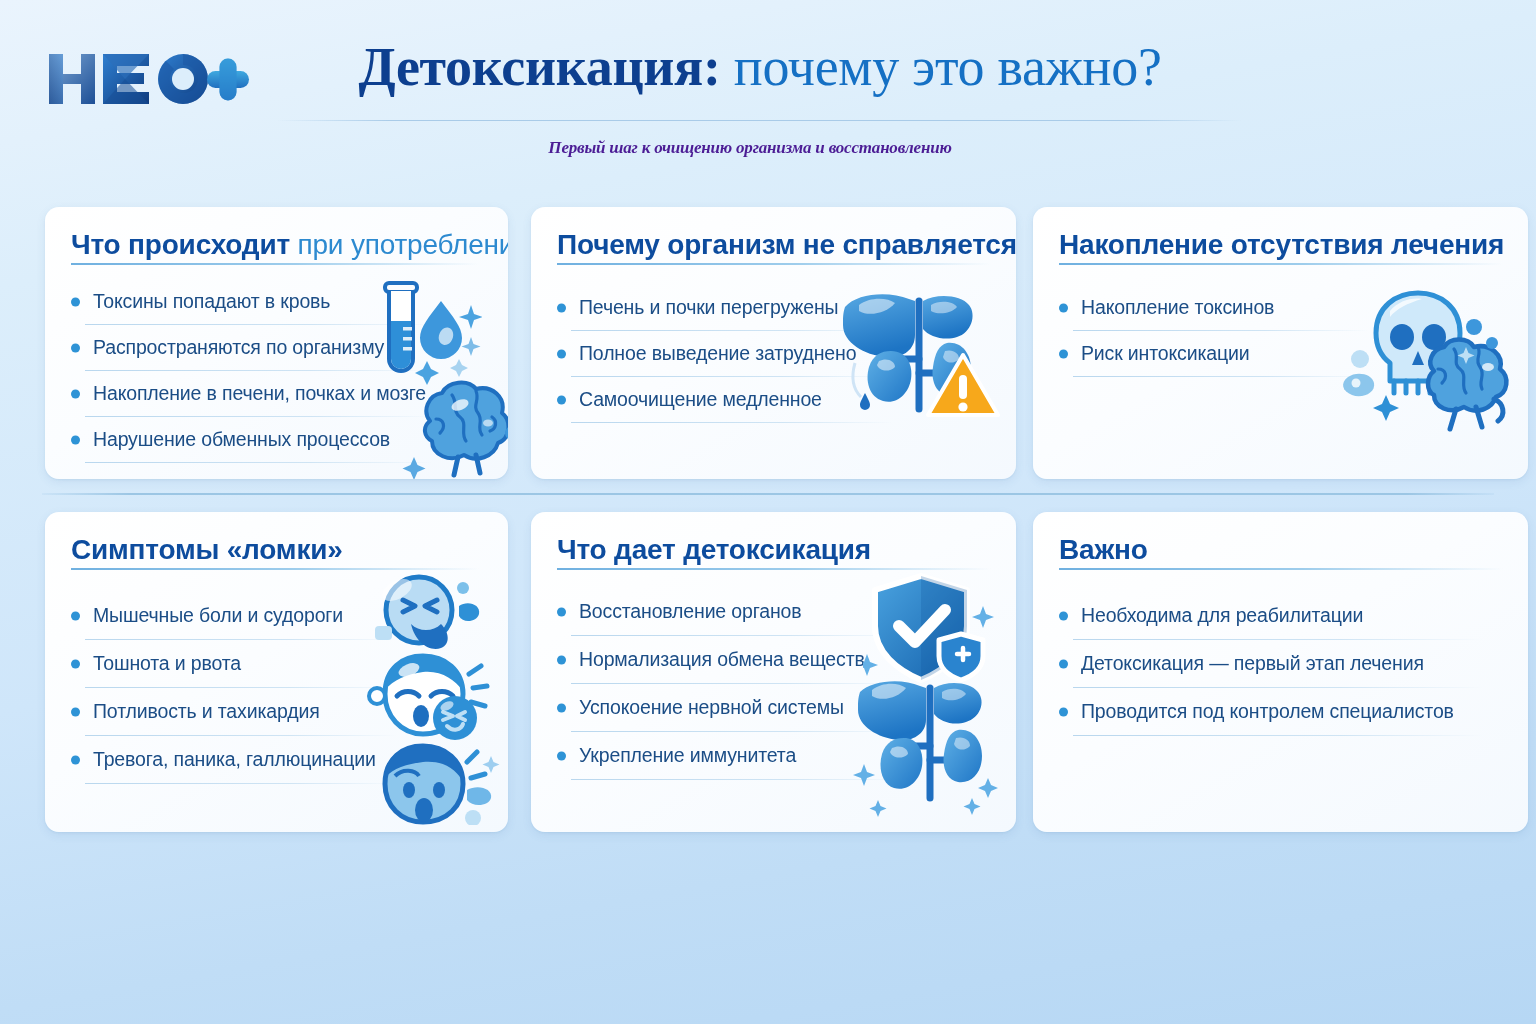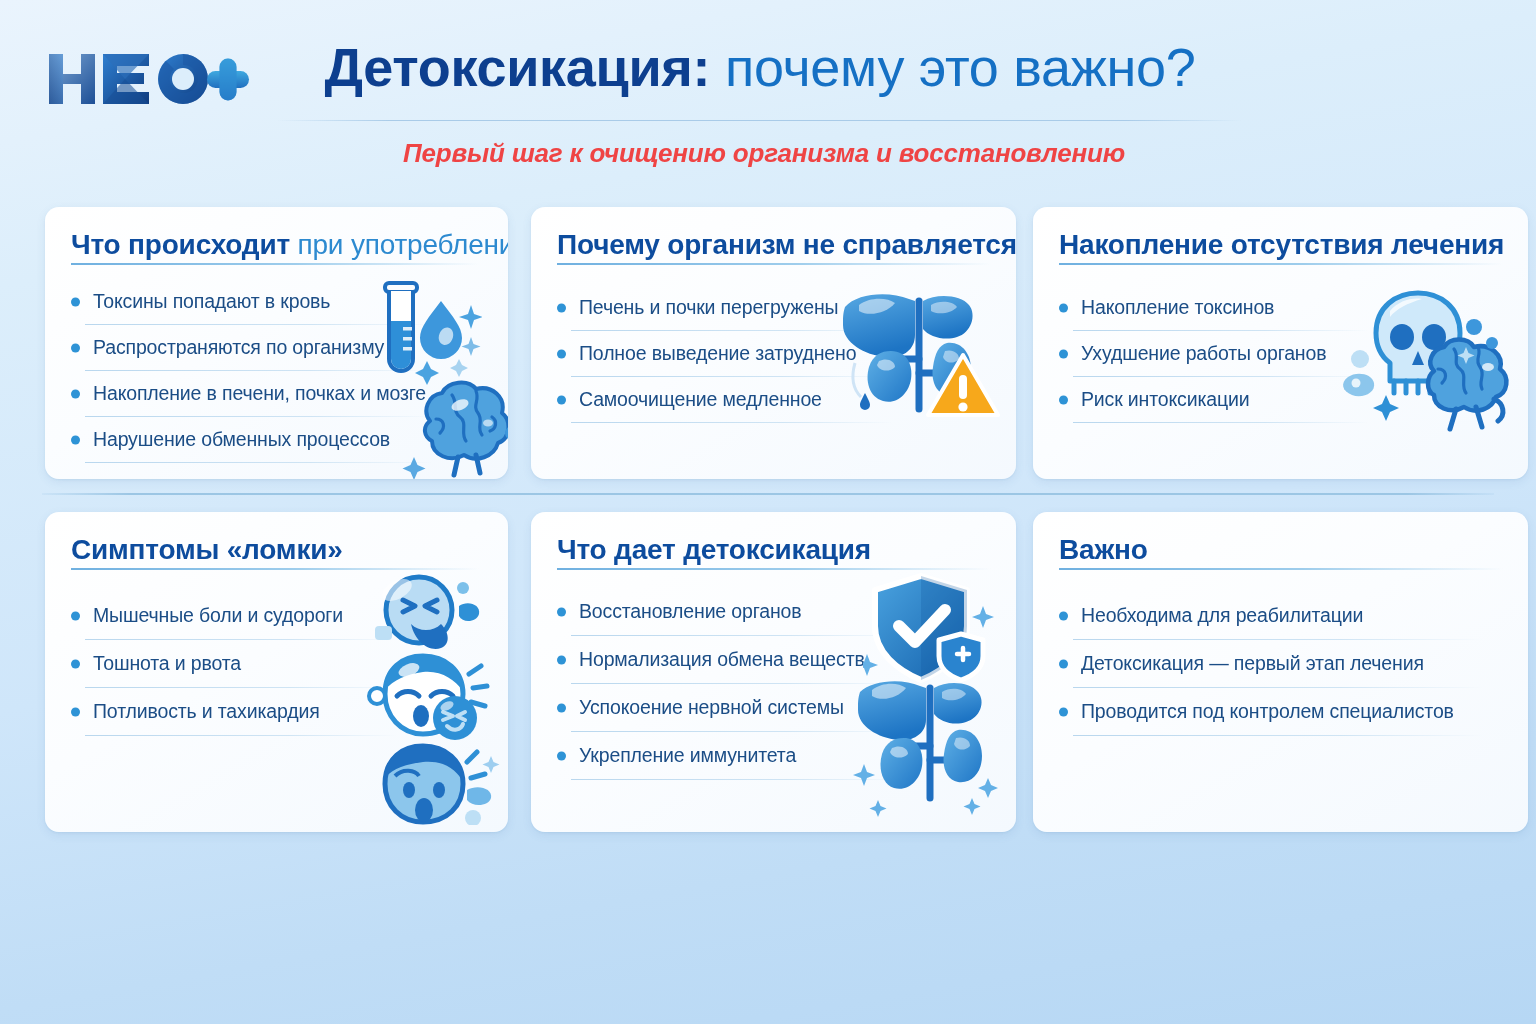--- a/index.html
+++ b/index.html
@@ -6,36 +6,36 @@
   html,body{margin:0;padding:0;}
   body{
     width:1536px;height:1024px;overflow:hidden;
     font-family:"Liberation Sans","DejaVu Sans",sans-serif;
     background:linear-gradient(170deg,#eaf4fd 0%,#dceefb 22%,#cfe6fa 55%,#c0ddf6 78%,#b6d7f4 100%);
     position:relative;
   }
   .stage{position:absolute;inset:0;}
 
   
-  .header{position:absolute;left:0;top:0;width:1512px;height:190px;}
+  .header{position:absolute;left:0;top:0;width:1512px;height:190px;font-family:Liberation Serif, serif;}
   .logo{position:absolute;left:45px;top:48px;width:205px;height:62px;}
   .title-wrap{position:absolute;left:270px;top:36px;width:980px;text-align:center;}
   .title{
     font-size:54px;line-height:62px;letter-spacing:-0.3px;
     white-space:nowrap;font-stretch:condensed;
   }
   .title .t-bold{font-weight:bold;color:#0d3f8f;}
   .title .t-light{font-weight:normal;color:#1570c4;}
   .title-rule{
     position:absolute;left:276px;top:120px;width:966px;height:1px;
     background:linear-gradient(to right,rgba(140,185,225,0),#a9cbe8 12%,#a9cbe8 88%,rgba(140,185,225,0));
   }
   .subtitle{
-    position:absolute;left:274px;top:138px;width:980px;text-align:center;
-    font-size:26px;font-style:italic;font-weight:bold;color:#ef4444;
+    position:absolute;left:260px;top:138px;width:980px;text-align:center;
+    font-size:17px;font-style:italic;font-weight:bold;color:#4c1d95;
     letter-spacing:-0.2px;white-space:nowrap;
   }
 
   
   .row{position:absolute;display:flex;gap:17px;}
   .row-1{left:45px;top:207px;}
   .row-2{left:45px;top:512px;}
 
   .card{
     background:linear-gradient(150deg,#ffffff 0%,#fbfdff 45%,#f4f9fe 100%);
@@ -301,25 +301,20 @@
       </div>
       <div class="card-rule"></div>
       <div class="list" style="top:78px;">
         <div class="li">
             <span class="dot"></span>
             <span class="txt">Накопление токсинов</span>
             <span class="ul"></span>
           </div>
         <div class="li">
             <span class="dot"></span>
-            <span class="txt">Ухудшение работы органов</span>
-            <span class="ul"></span>
-          </div>
-        <div class="li">
-            <span class="dot"></span>
             <span class="txt">Риск интоксикации</span>
             <span class="ul"></span>
           </div>
       </div>
 
       <div class="icon ico-skull">
         <svg viewBox="0 0 190 150" width="190" height="150">
 
           <g>
             <path d="M42 48 C42 22 62 8 84 8 C106 8 126 22 126 48 C126 62 120 72 112 78 L112 96 L56 96 L56 78 C48 72 42 62 42 48 Z" fill="#cfe9fa" stroke="#2e90d6" stroke-width="5" stroke-linejoin="round"></path>
@@ -370,20 +365,25 @@
             <span class="ul"></span>
           </div>
         <div class="li">
             <span class="dot"></span>
             <span class="txt">Тошнота и рвота</span>
             <span class="ul"></span>
           </div>
         <div class="li">
             <span class="dot"></span>
             <span class="txt">Потливость и тахикардия</span>
+            <span class="ul"></span>
+          </div>
+        <div class="li">
+            <span class="dot"></span>
+            <span class="txt">Тревога, паника, галлюцинации</span>
             <span class="ul"></span>
           </div>
       </div>
 
       <div class="icon ico-faces">
         <svg viewBox="0 0 135 255" width="135" height="255">
 
           <g transform="translate(0,0)">
             <circle cx="52" cy="40" r="33" fill="#b9dcf4" stroke="#1f7bc8" stroke-width="5"></circle>
             <path d="M36 30 L48 36 L36 42" fill="none" stroke="#1f6fc0" stroke-width="5" stroke-linecap="round" stroke-linejoin="round"></path>

